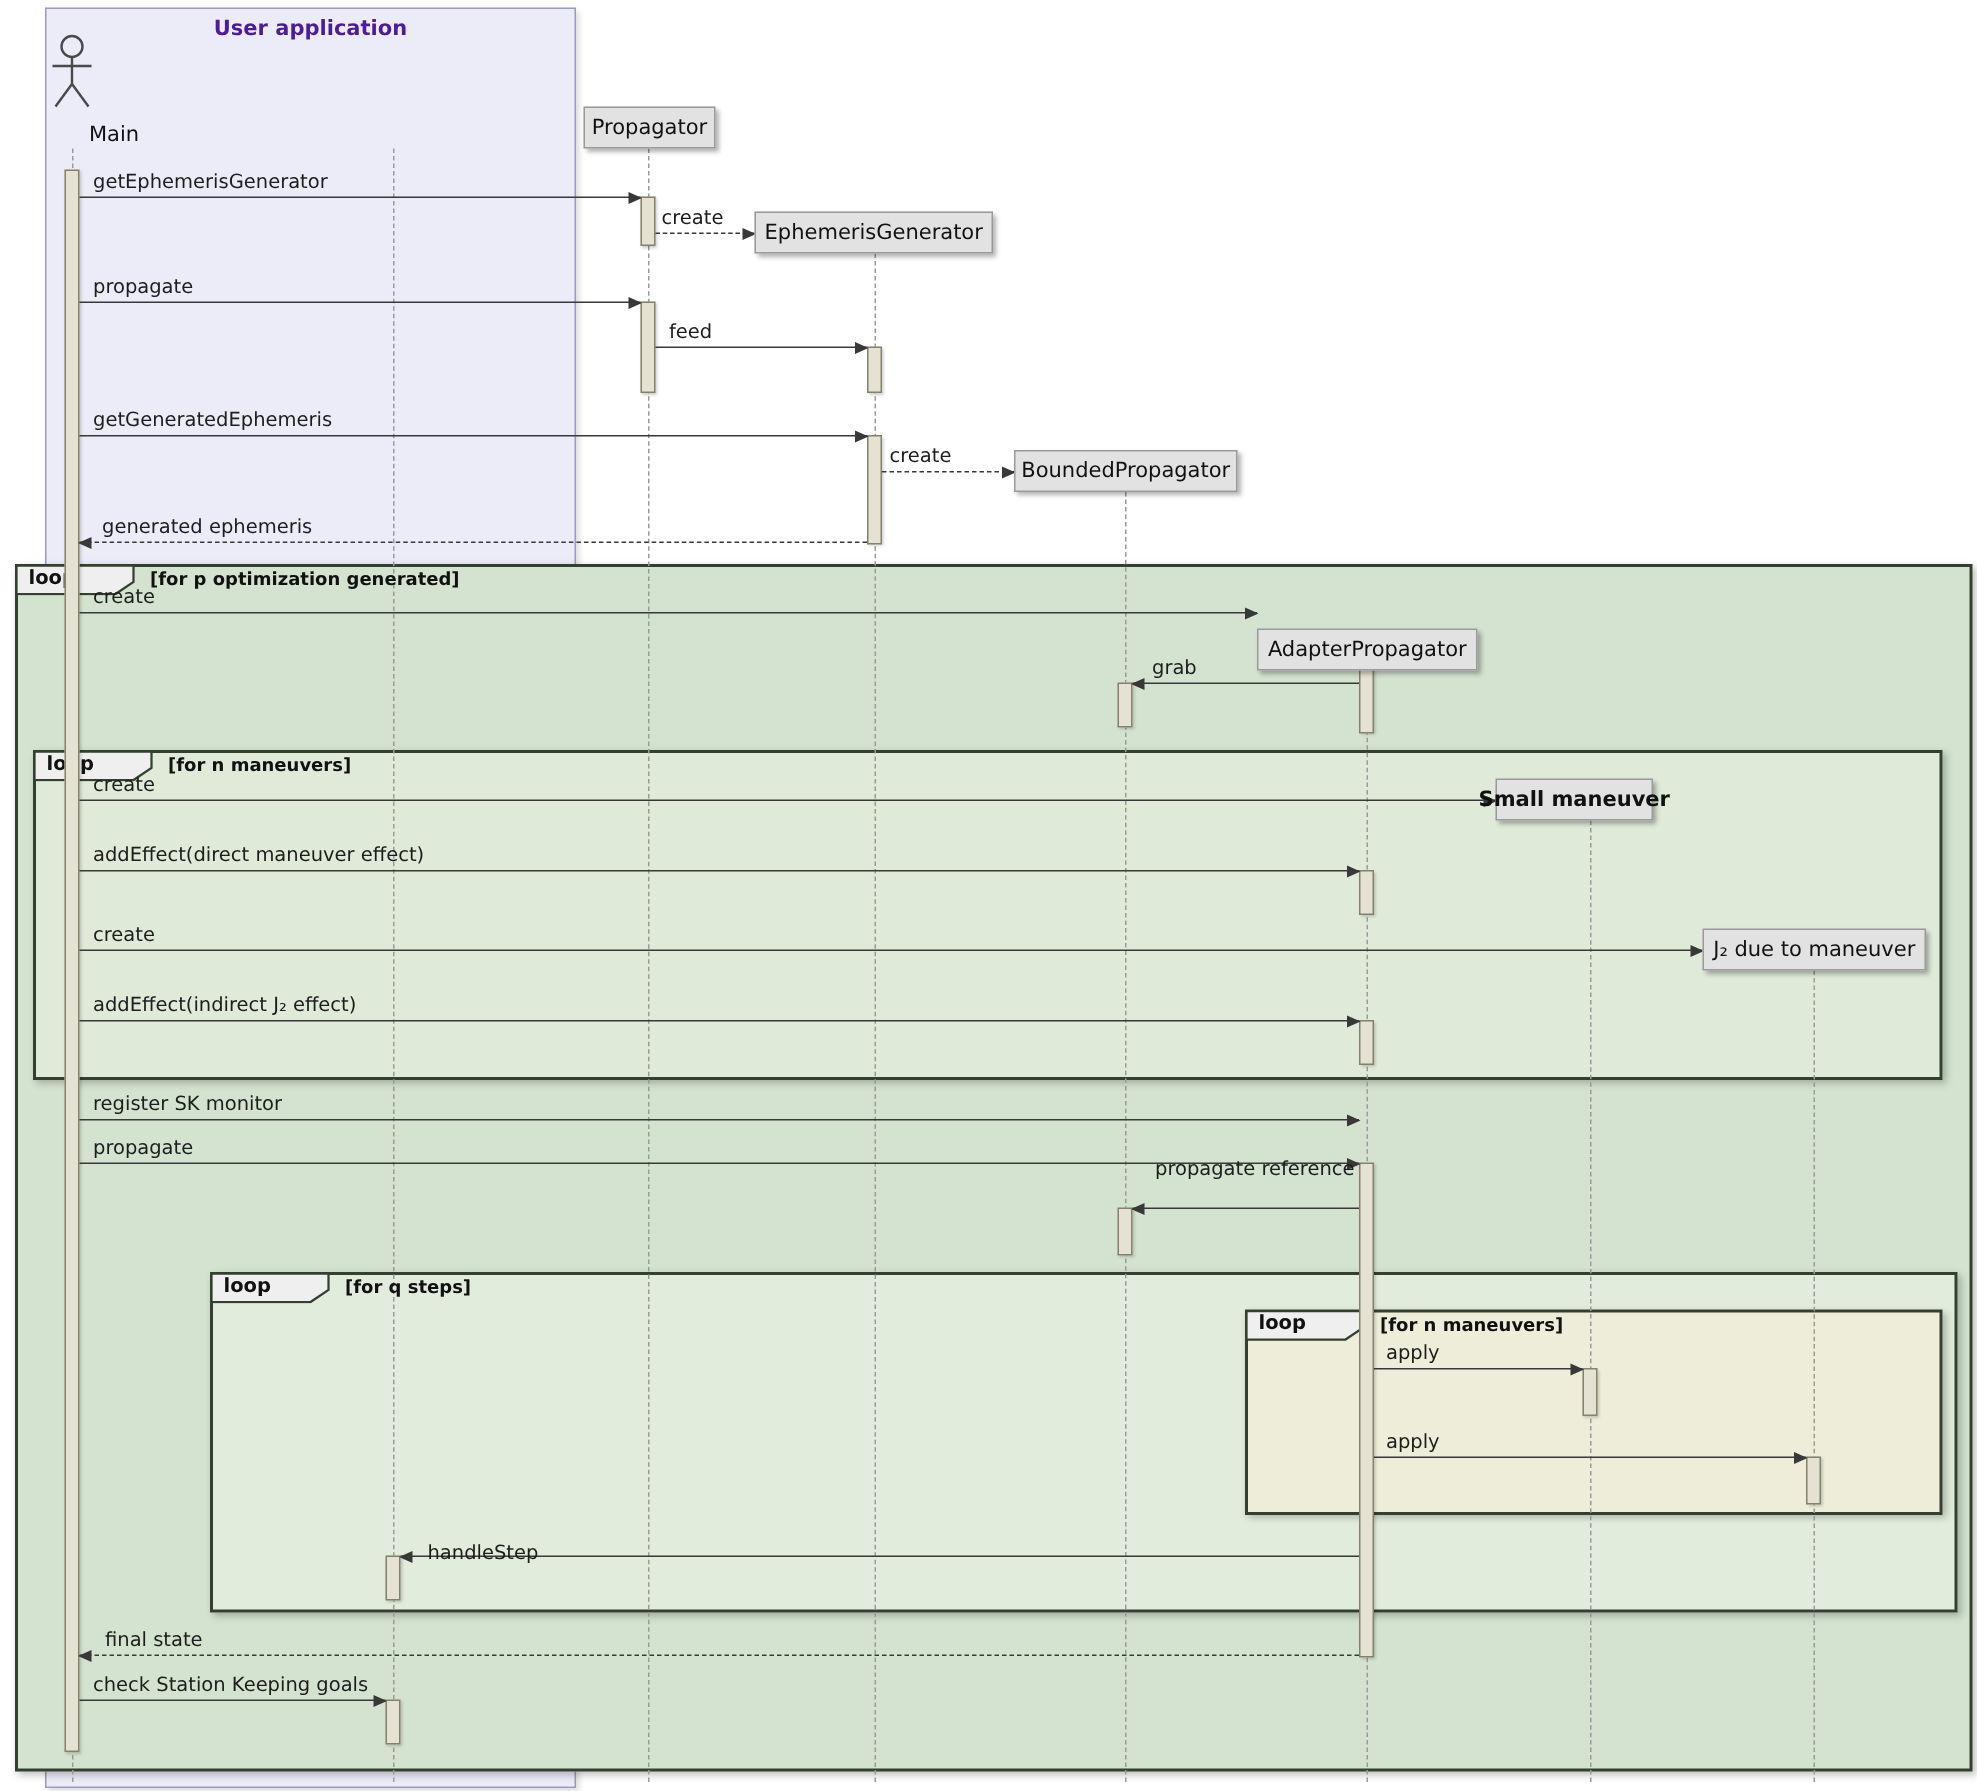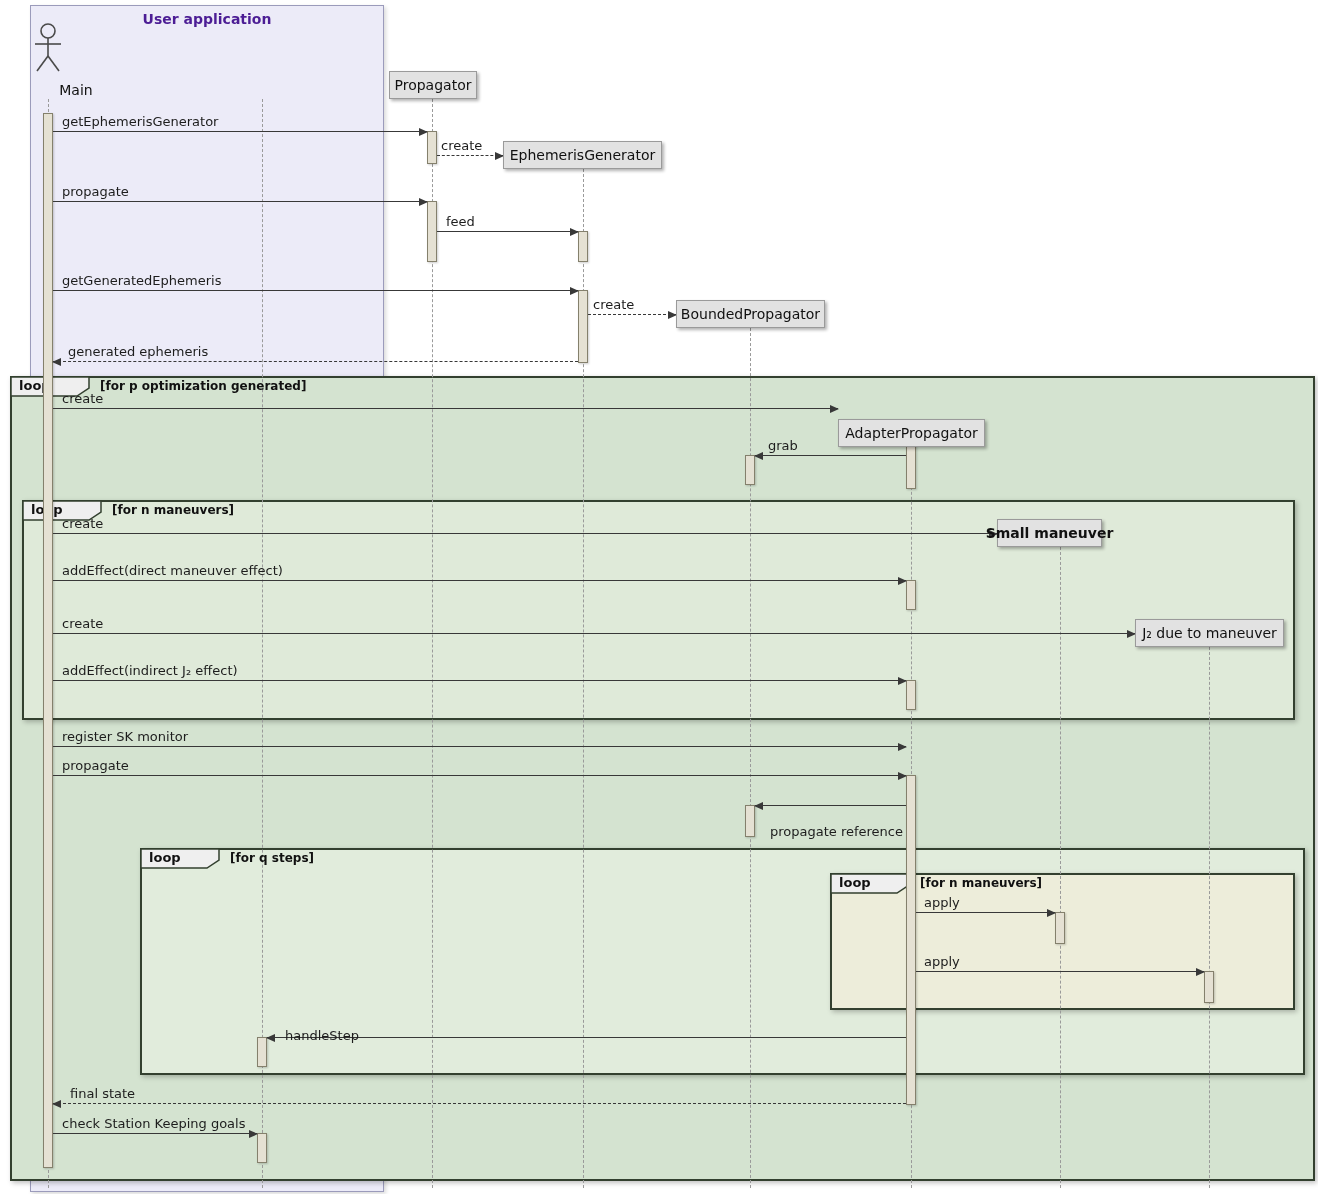--- a/index.html
+++ b/index.html
@@ -170,21 +170,21 @@
   <div class="mlabel" style="left:62px;top:729px;">register SK monitor</div>
 
   <div class="arrow r" style="left:53px;top:775px;width:853px;">
       <i class="head"></i>
     </div>
   <div class="mlabel" style="left:62px;top:758px;">propagate</div>
 
   <div class="arrow l" style="left:755px;top:805px;width:151px;">
       <i class="head"></i>
     </div>
-  <div class="mlabel" style="left:770px;top:824px;">propagate reference</div>
+  <div class="mlabel" style="left:770px;top:772px;">propagate reference</div>
 
   <div class="arrow r" style="left:916px;top:912px;width:139px;">
       <i class="head"></i>
     </div>
   <div class="mlabel" style="left:924px;top:895px;">apply</div>
 
   <div class="arrow r" style="left:916px;top:971px;width:288px;">
       <i class="head"></i>
     </div>
   <div class="mlabel" style="left:924px;top:954px;">apply</div>

